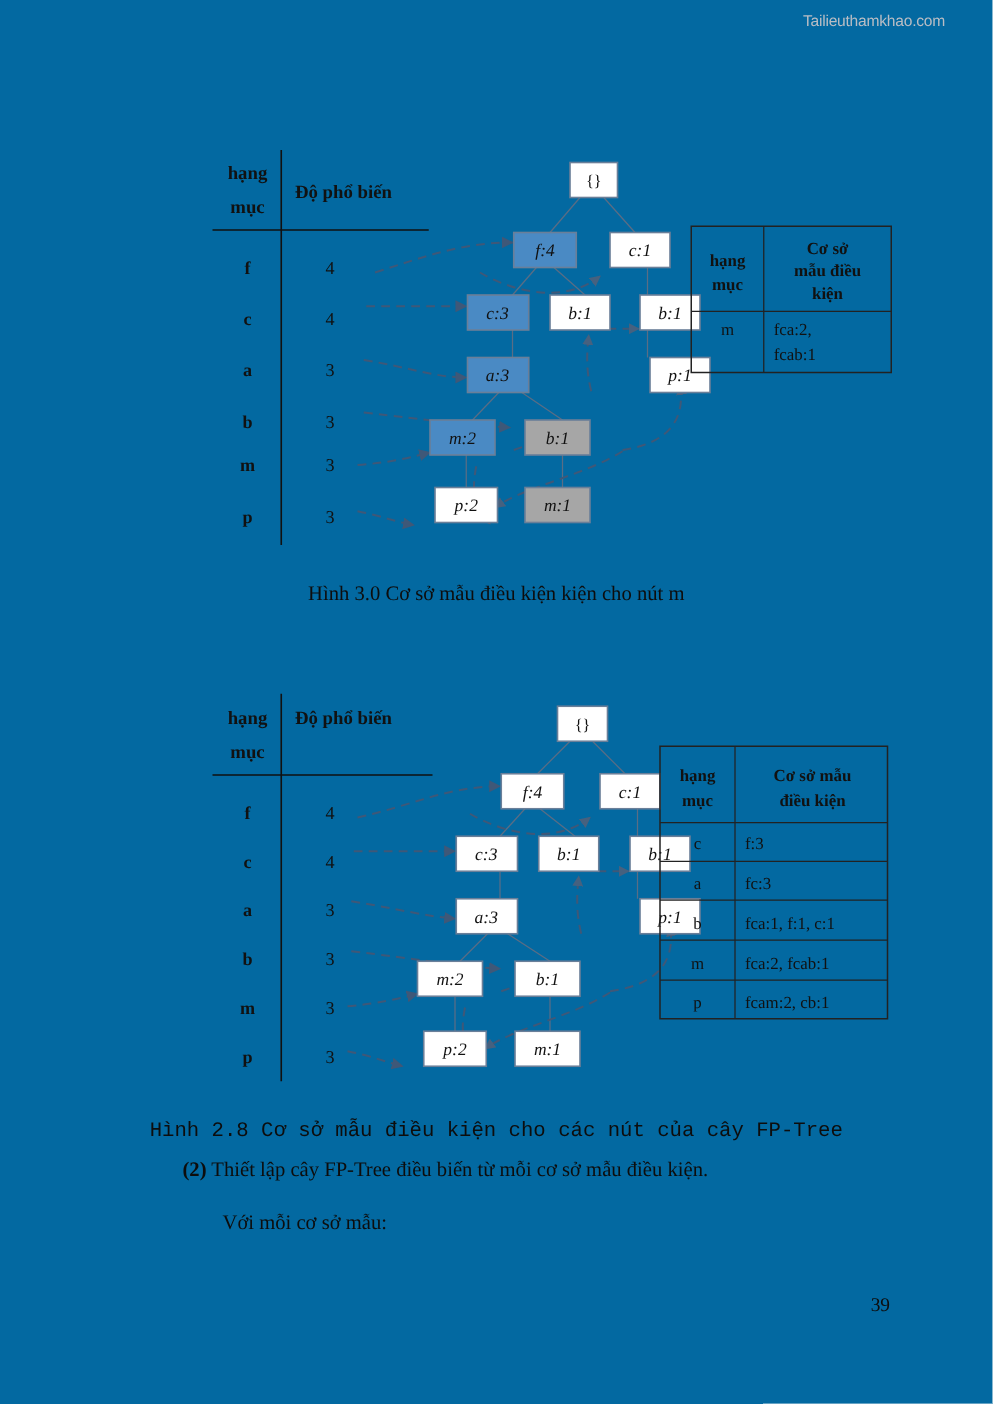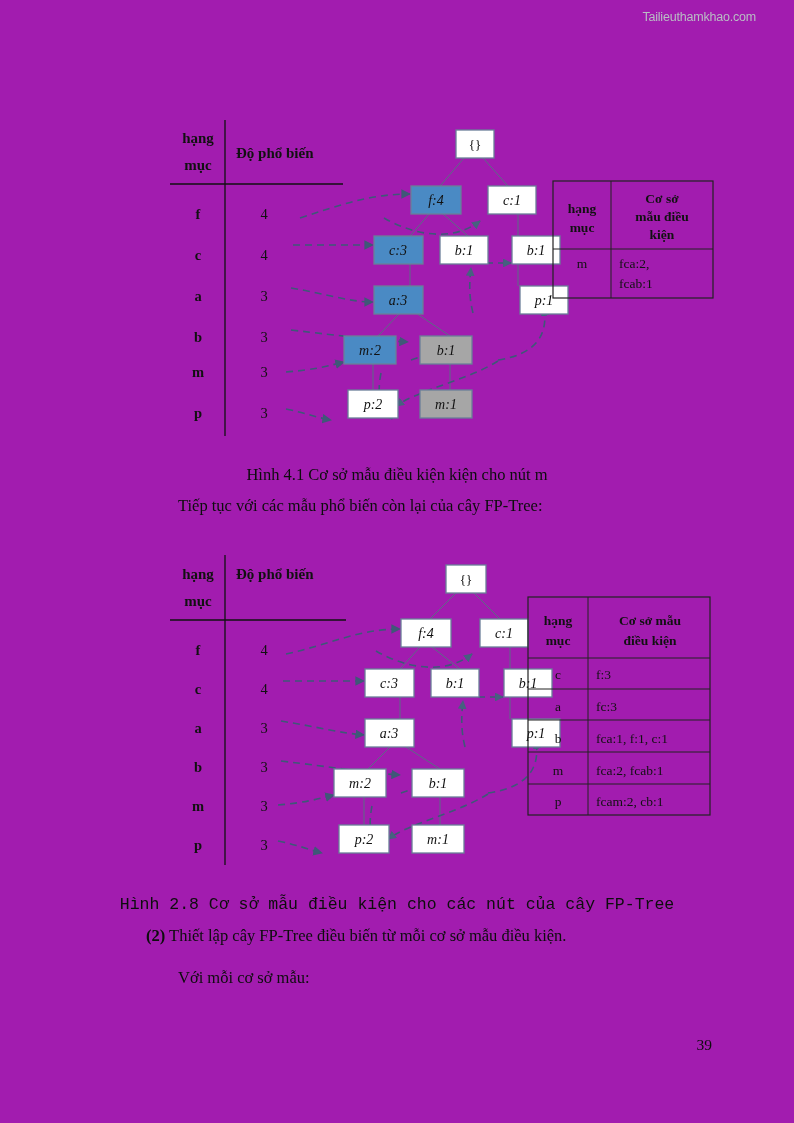--- a/index.html
+++ b/index.html
@@ -4,21 +4,21 @@
 <style>
   html, body {
     margin: 0;
     padding: 0;
     background: #f7f7f7;
   }
   .page {
     position: relative;
     width: 794px;
     height: 1123px;
-    background: #a21caf;
+    background: #0369a1;
     overflow: hidden;
     font-family: "Liberation Serif", "DejaVu Serif", serif;
     color: #0d0d0d;
   }
   .watermark {
     position: absolute;
     top: 10px;
     right: 38px;
     font-family: "Liberation Sans", sans-serif;
     font-size: 12.5px;
@@ -269,22 +269,21 @@
         <text class="tblhdr" x="494" y="103" text-anchor="middle">mẫu điều</text>
         <text class="tblhdr" x="494" y="121" text-anchor="middle">kiện</text>
 
         <text class="tblcell" x="414" y="150" text-anchor="middle">m</text>
         <text class="tblcell" x="451" y="150">fca:2,</text>
         <text class="tblcell" x="451" y="170">fcab:1</text>
       </g>
     </svg>
   </div>
 
-  <div class="caption" id="caption-1">Hình 4.1 Cơ sở mẫu điều kiện kiện cho nút m</div>
-  <div class="para" id="para-continue">Tiếp tục với các mẫu phổ biến còn lại của cây FP-Tree:</div>
+  <div class="caption" id="caption-1">Hình 3.0 Cơ sở mẫu điều kiện kiện cho nút m</div>
 
   <div class="figure" id="figure-2">
     <svg width="560" height="320" viewBox="0 0 560 320">
       <defs>
         <marker id="ah2" viewBox="0 0 10 10" refX="9" refY="5" markerWidth="6" markerHeight="6" orient="auto-start-reverse">
           <path d="M 0 0 L 10 5 L 0 10 z" fill="#3f5878"></path>
         </marker>
         <marker id="ahs2" viewBox="0 0 10 10" refX="9" refY="5" markerWidth="5.5" markerHeight="5.5" orient="auto-start-reverse">
           <path d="M 0 0 L 10 5 L 0 10 z" fill="#46617f"></path>
         </marker>

